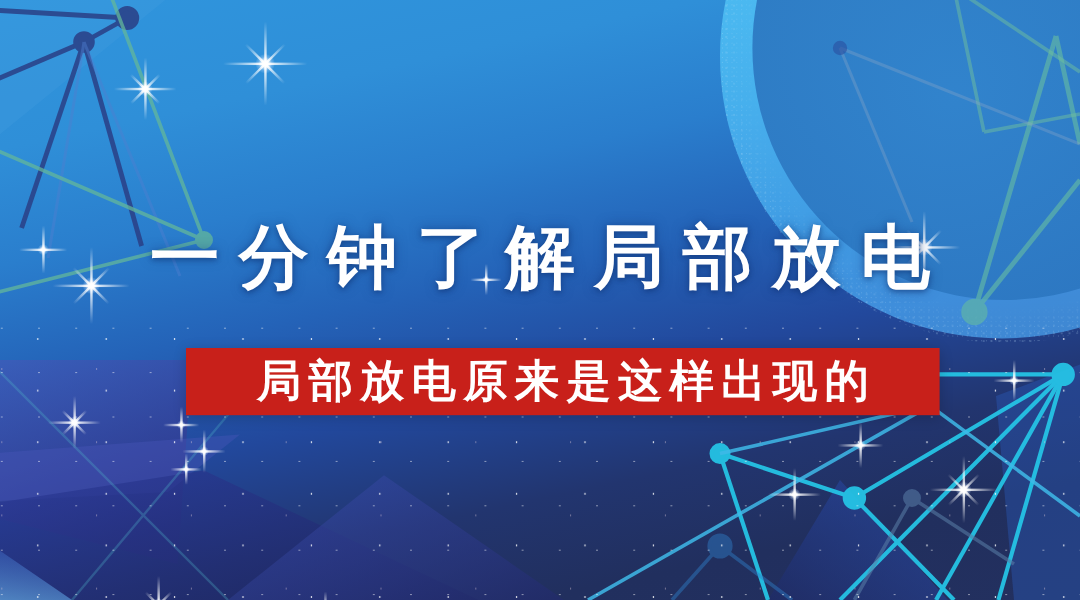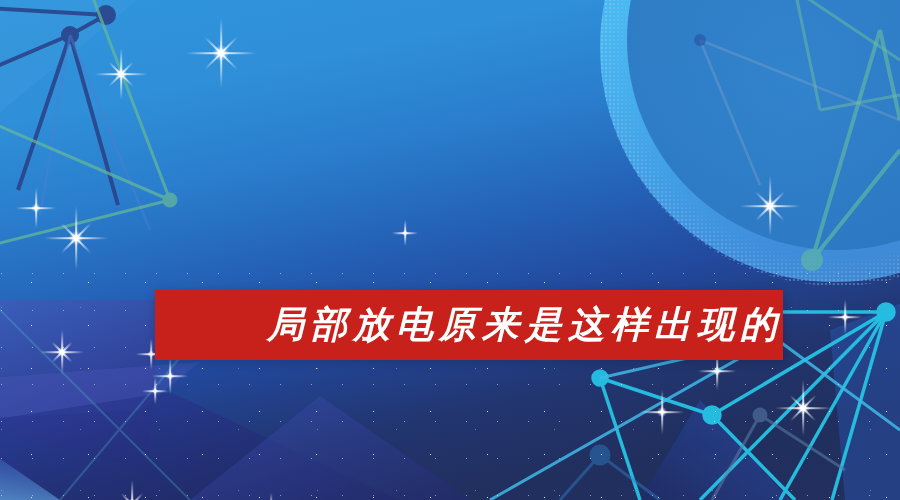--- a/index.html
+++ b/index.html
@@ -90,25 +90,24 @@
     letter-spacing:16px;
     text-indent:16px;
     text-shadow:0 0 10px rgba(20,60,130,.55), 0 2px 4px rgba(10,40,100,.45);
     white-space:nowrap;
   }
 
   
   .subbar{
     position:absolute;
     left:155px;top:290px;
-    width:628px;height:70px;
+    width:628px;height:56px;
     background:#c8201a;
-    display:flex;align-items:center;justify-content:flex-end;
+    display:flex;align-items:center;justify-content:center;
     box-shadow:0 2px 10px rgba(0,0,0,.18);
-    font-style:italic;
   }
   .subbar-text{
     color:#ffffff;
     font-size:37px;
     font-weight:700;
     letter-spacing:6px;
     text-indent:6px;
     line-height:40px;
     white-space:nowrap;
   }
@@ -362,18 +361,19 @@
     <span class="core" style="width:6px;height:6px;"></span>
     <i class="h" style="width:26px;transform:translate(-50%,-50%);"></i>
     <i class="v" style="height:26px;transform:translate(-50%,-50%);"></i>
   </div>
 
   <div class="spark" style="left:256px;top:493px;width:30px;height:30px;">
 
     <i class="v" style="height:30px;transform:translate(-50%,-50%);"></i>
   </div>
 
+  <div class="title">一分钟了解局部放电</div>
 
   <div class="subbar">
     <span class="subbar-text">局部放电原来是这样出现的</span>
   </div>
 
 </div>
 
 </body></html>

